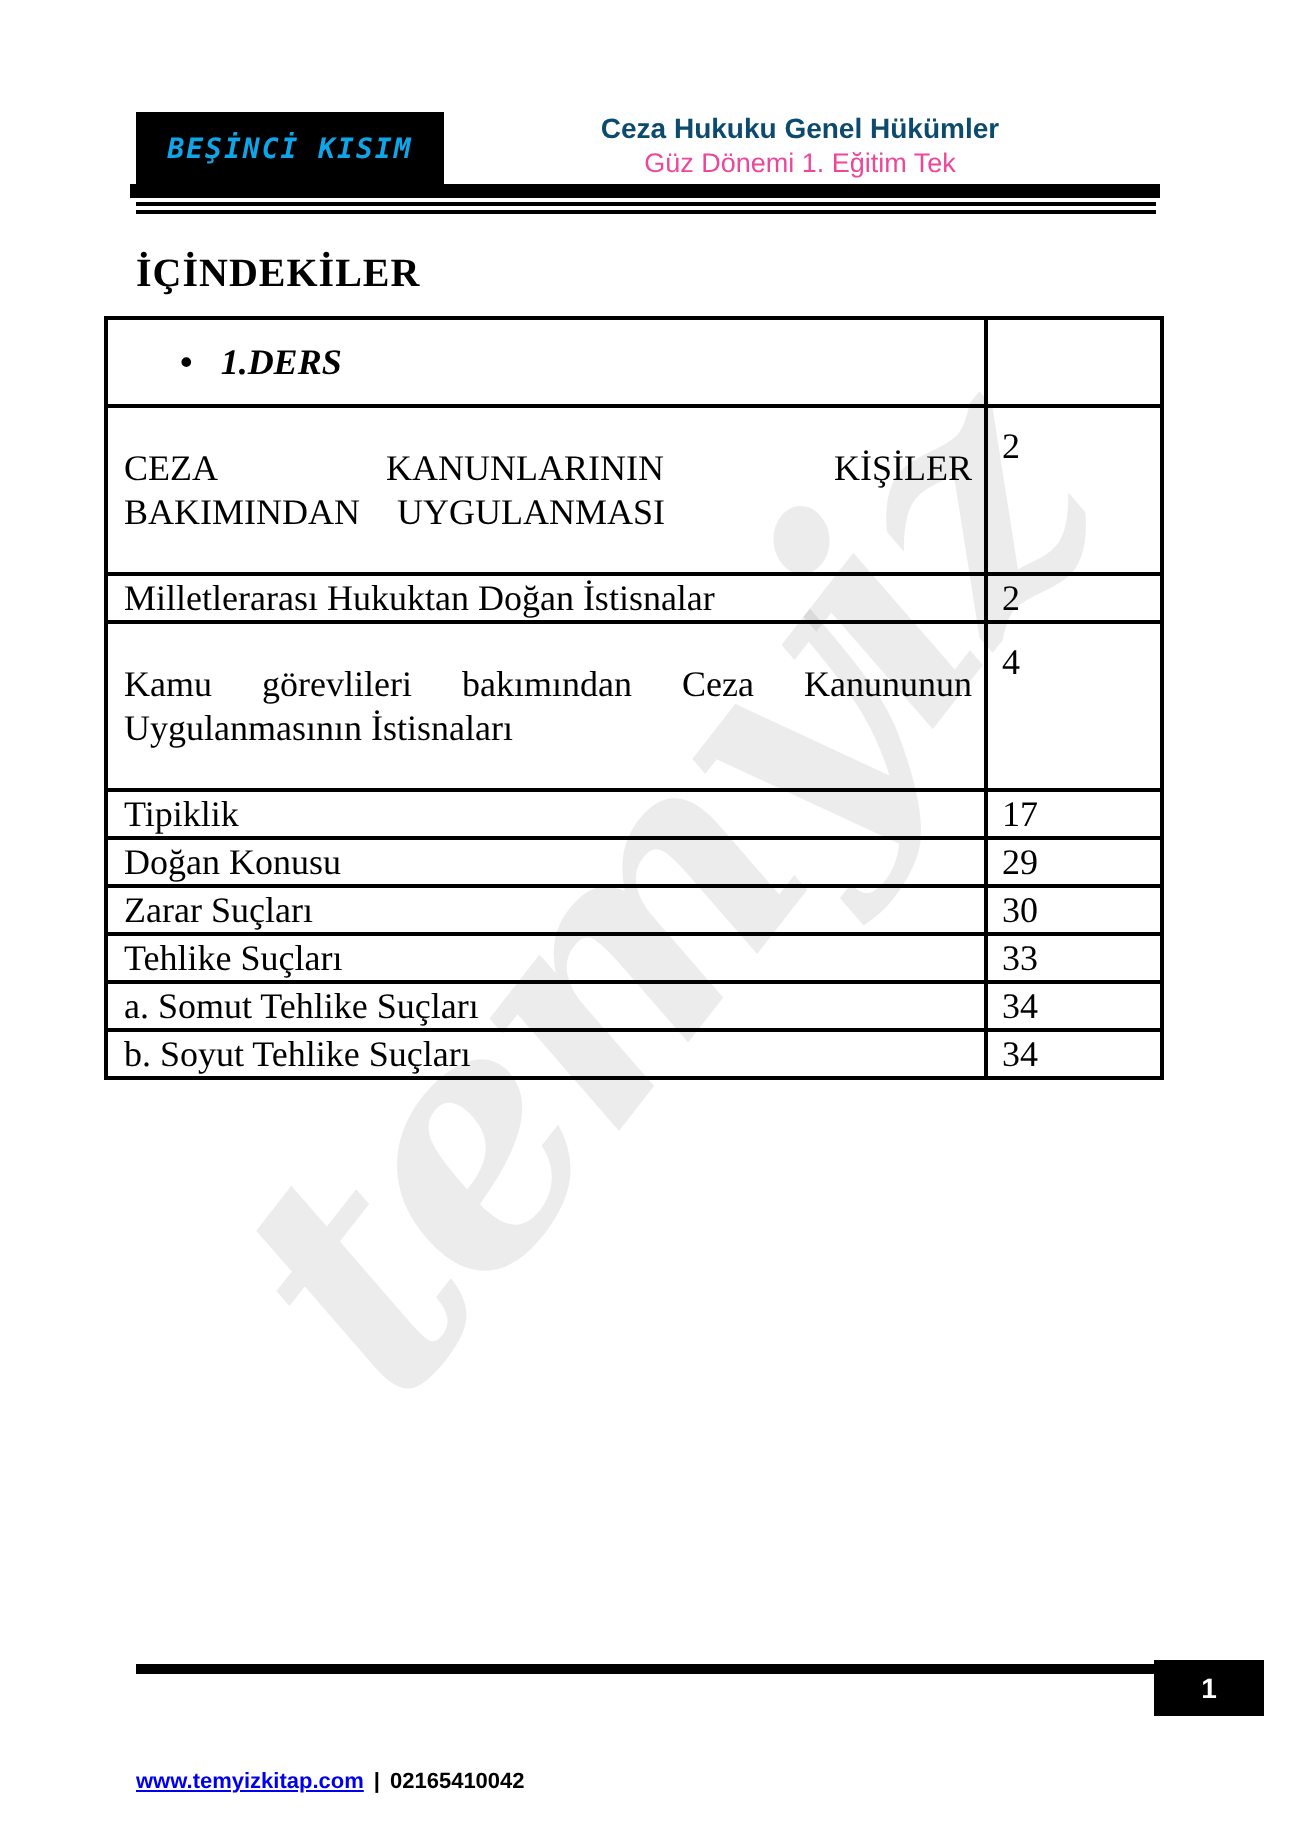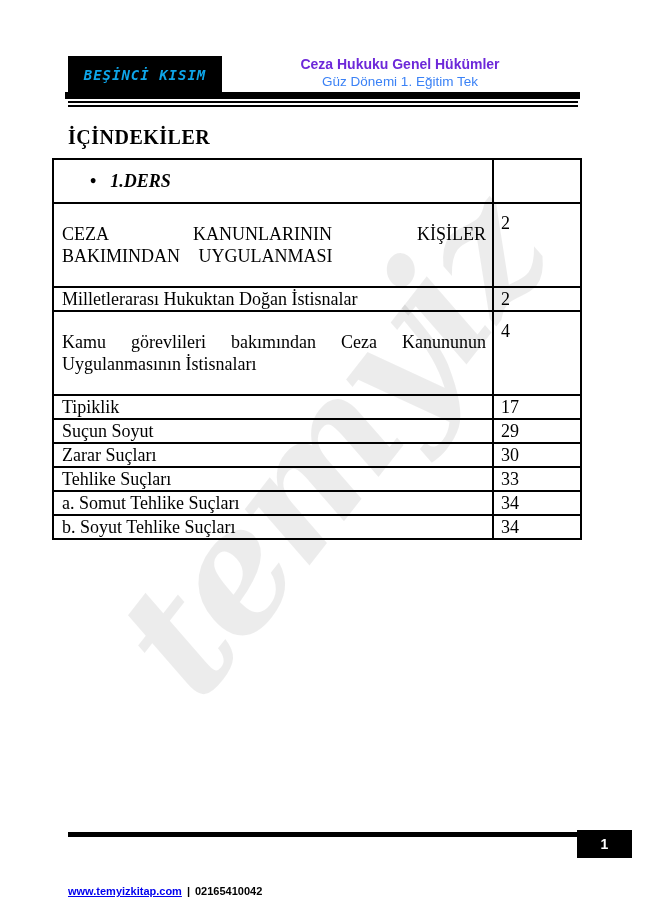--- a/index.html
+++ b/index.html
@@ -47,22 +47,22 @@
     font-style: italic;
   }
   .header-text {
     position: absolute;
     left: 222px; top: 56px;
     width: 356px;
     text-align: center;
     font-family: "Liberation Sans", sans-serif;
     z-index: 2;
   }
-  .header-text .course-title   { font-size: 14px; font-weight: bold; color: #6d28d9; line-height: 17px; }
-  .header-text .course-subtitle{ font-size: 13.5px; font-weight: normal; color: #3b82f6; line-height: 17px; }
+  .header-text .course-title   { font-size: 14px; font-weight: bold; color: #0c4a6e; line-height: 17px; }
+  .header-text .course-subtitle{ font-size: 13.5px; font-weight: normal; color: #ec4899; line-height: 17px; }
 
   .header-bar {
     position: absolute;
     left: 65px; top: 92px;
     width: 515px; height: 7px;
     background: #000;
     z-index: 2;
   }
   .header-double-line {
     position: absolute;
@@ -225,21 +225,21 @@
         <td class="pagecol" style="vertical-align: top; padding-top: 8px;">4</td>
       </tr>
 
 
       <tr class="r-one">
         <td>Tipiklik</td>
         <td class="pagecol">17</td>
       </tr>
 
       <tr class="r-one">
-        <td>Suçun Soyut</td>
+        <td>Doğan Konusu</td>
         <td class="pagecol">29</td>
       </tr>
 
       <tr class="r-one">
         <td>Zarar Suçları</td>
         <td class="pagecol">30</td>
       </tr>
 
       <tr class="r-one">
         <td>Tehlike Suçları</td>

